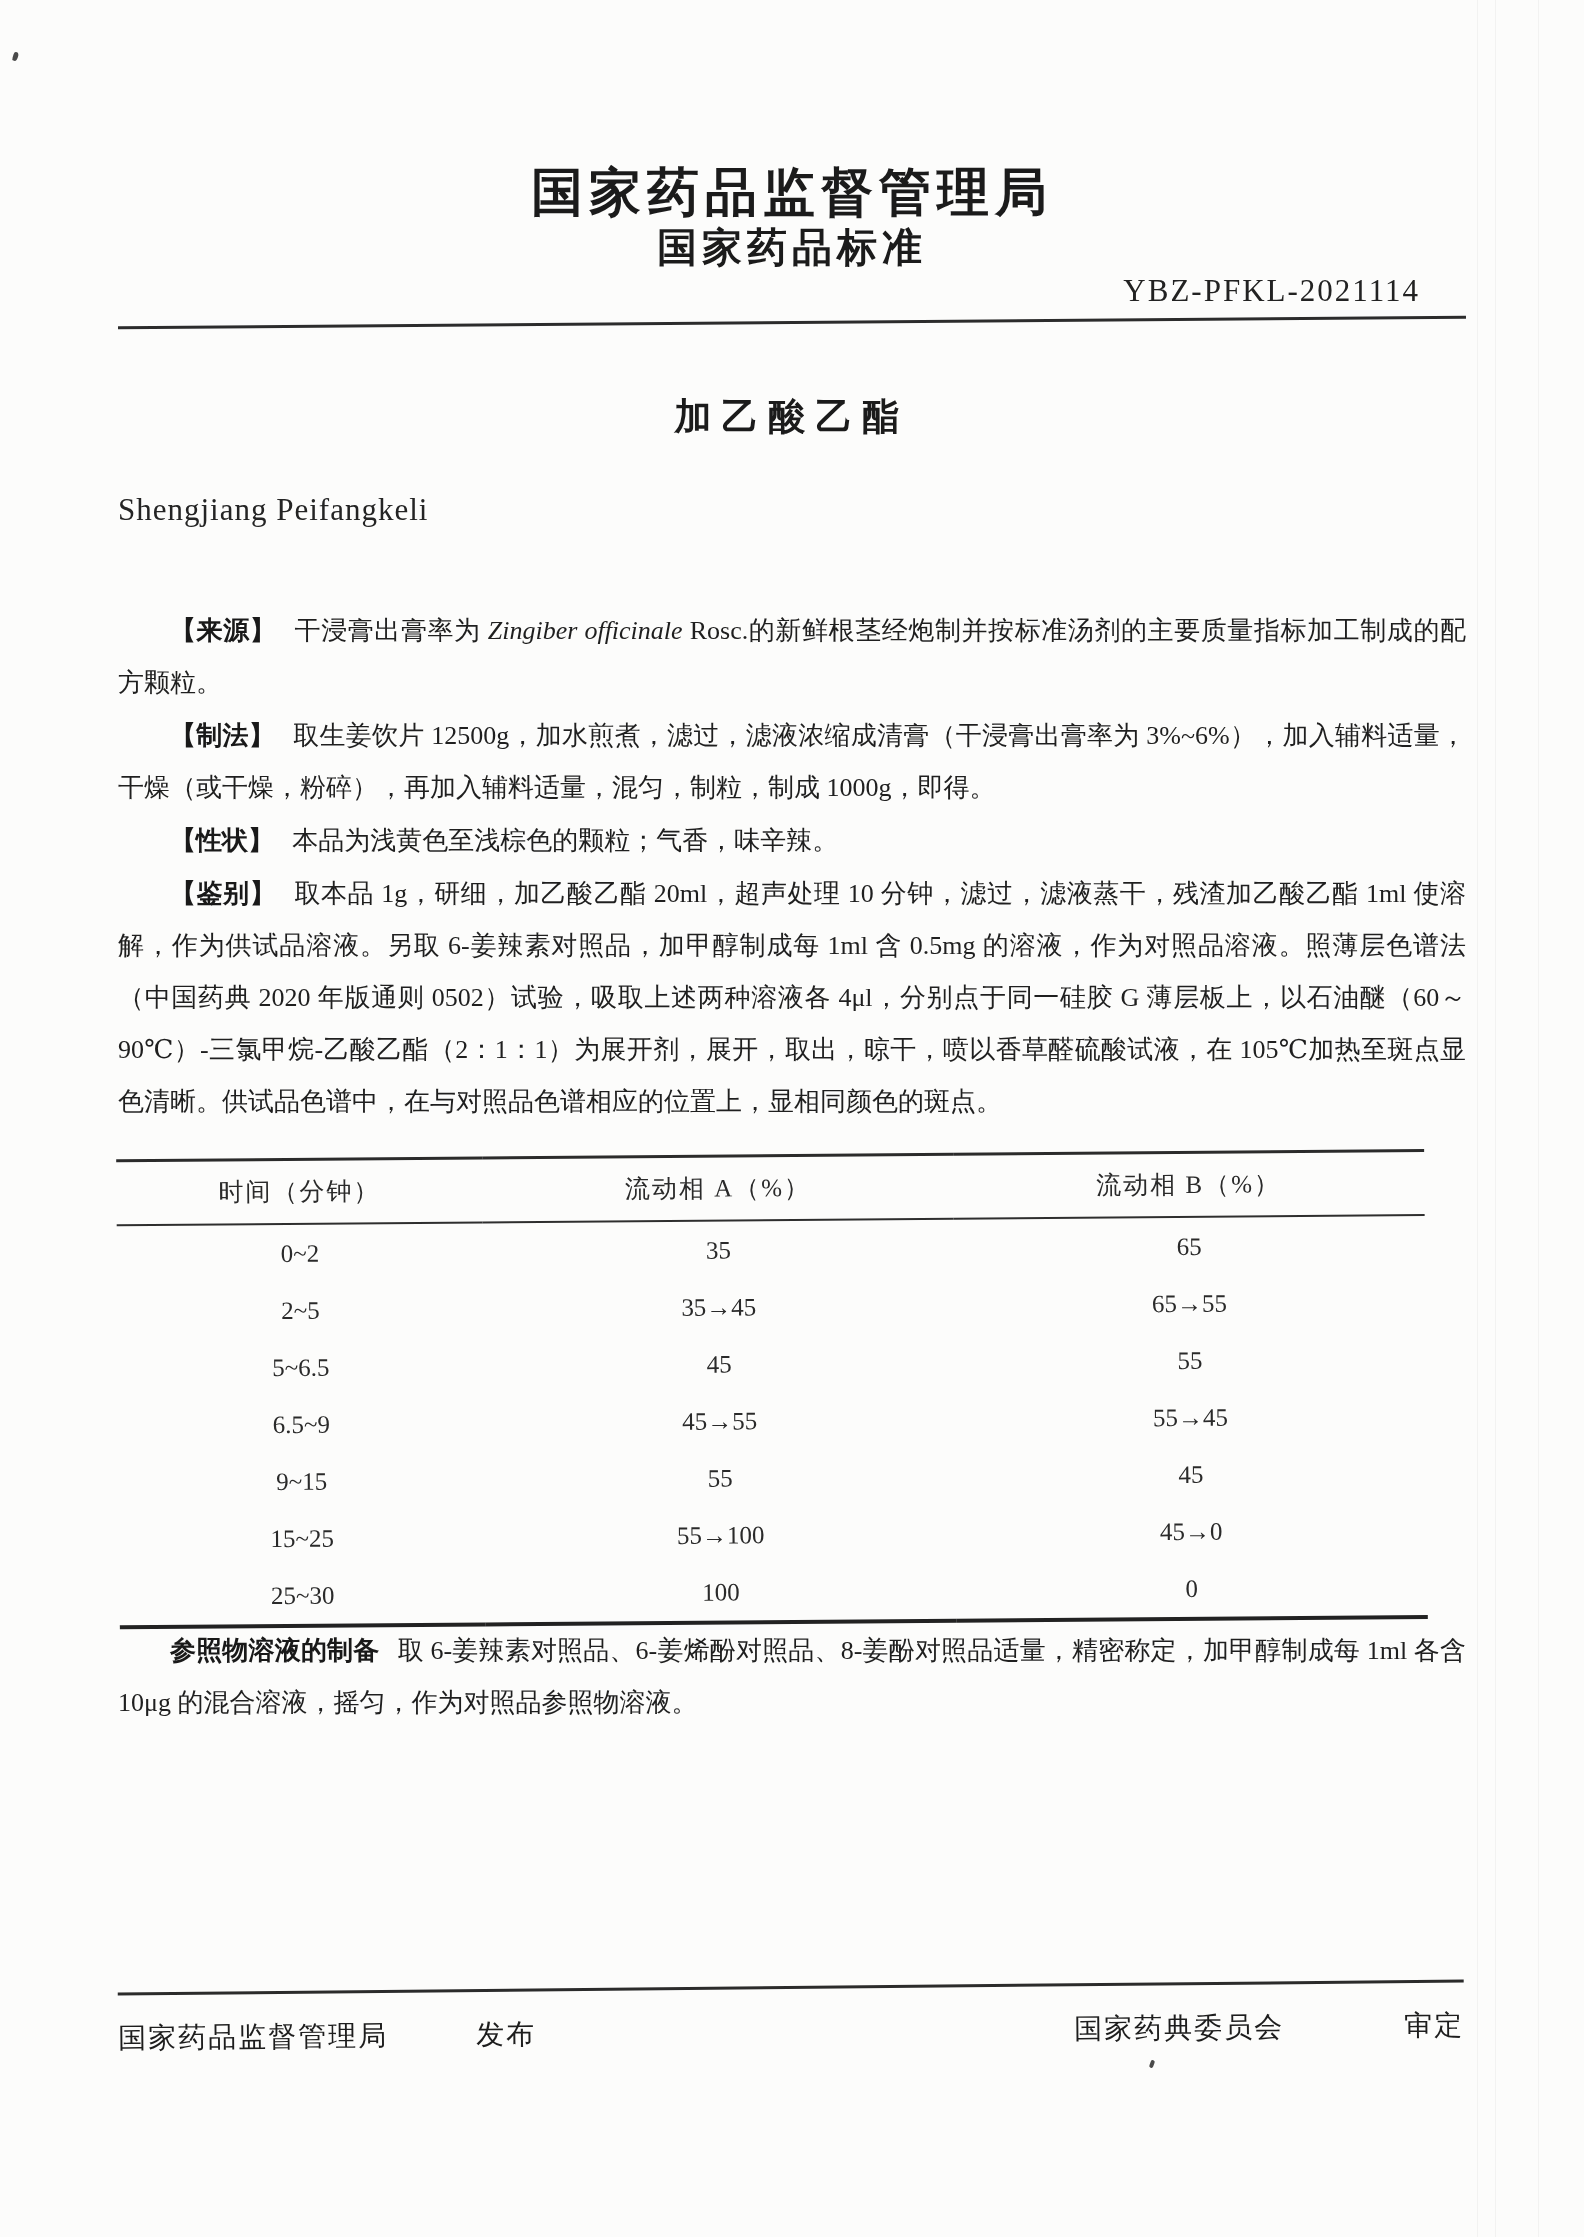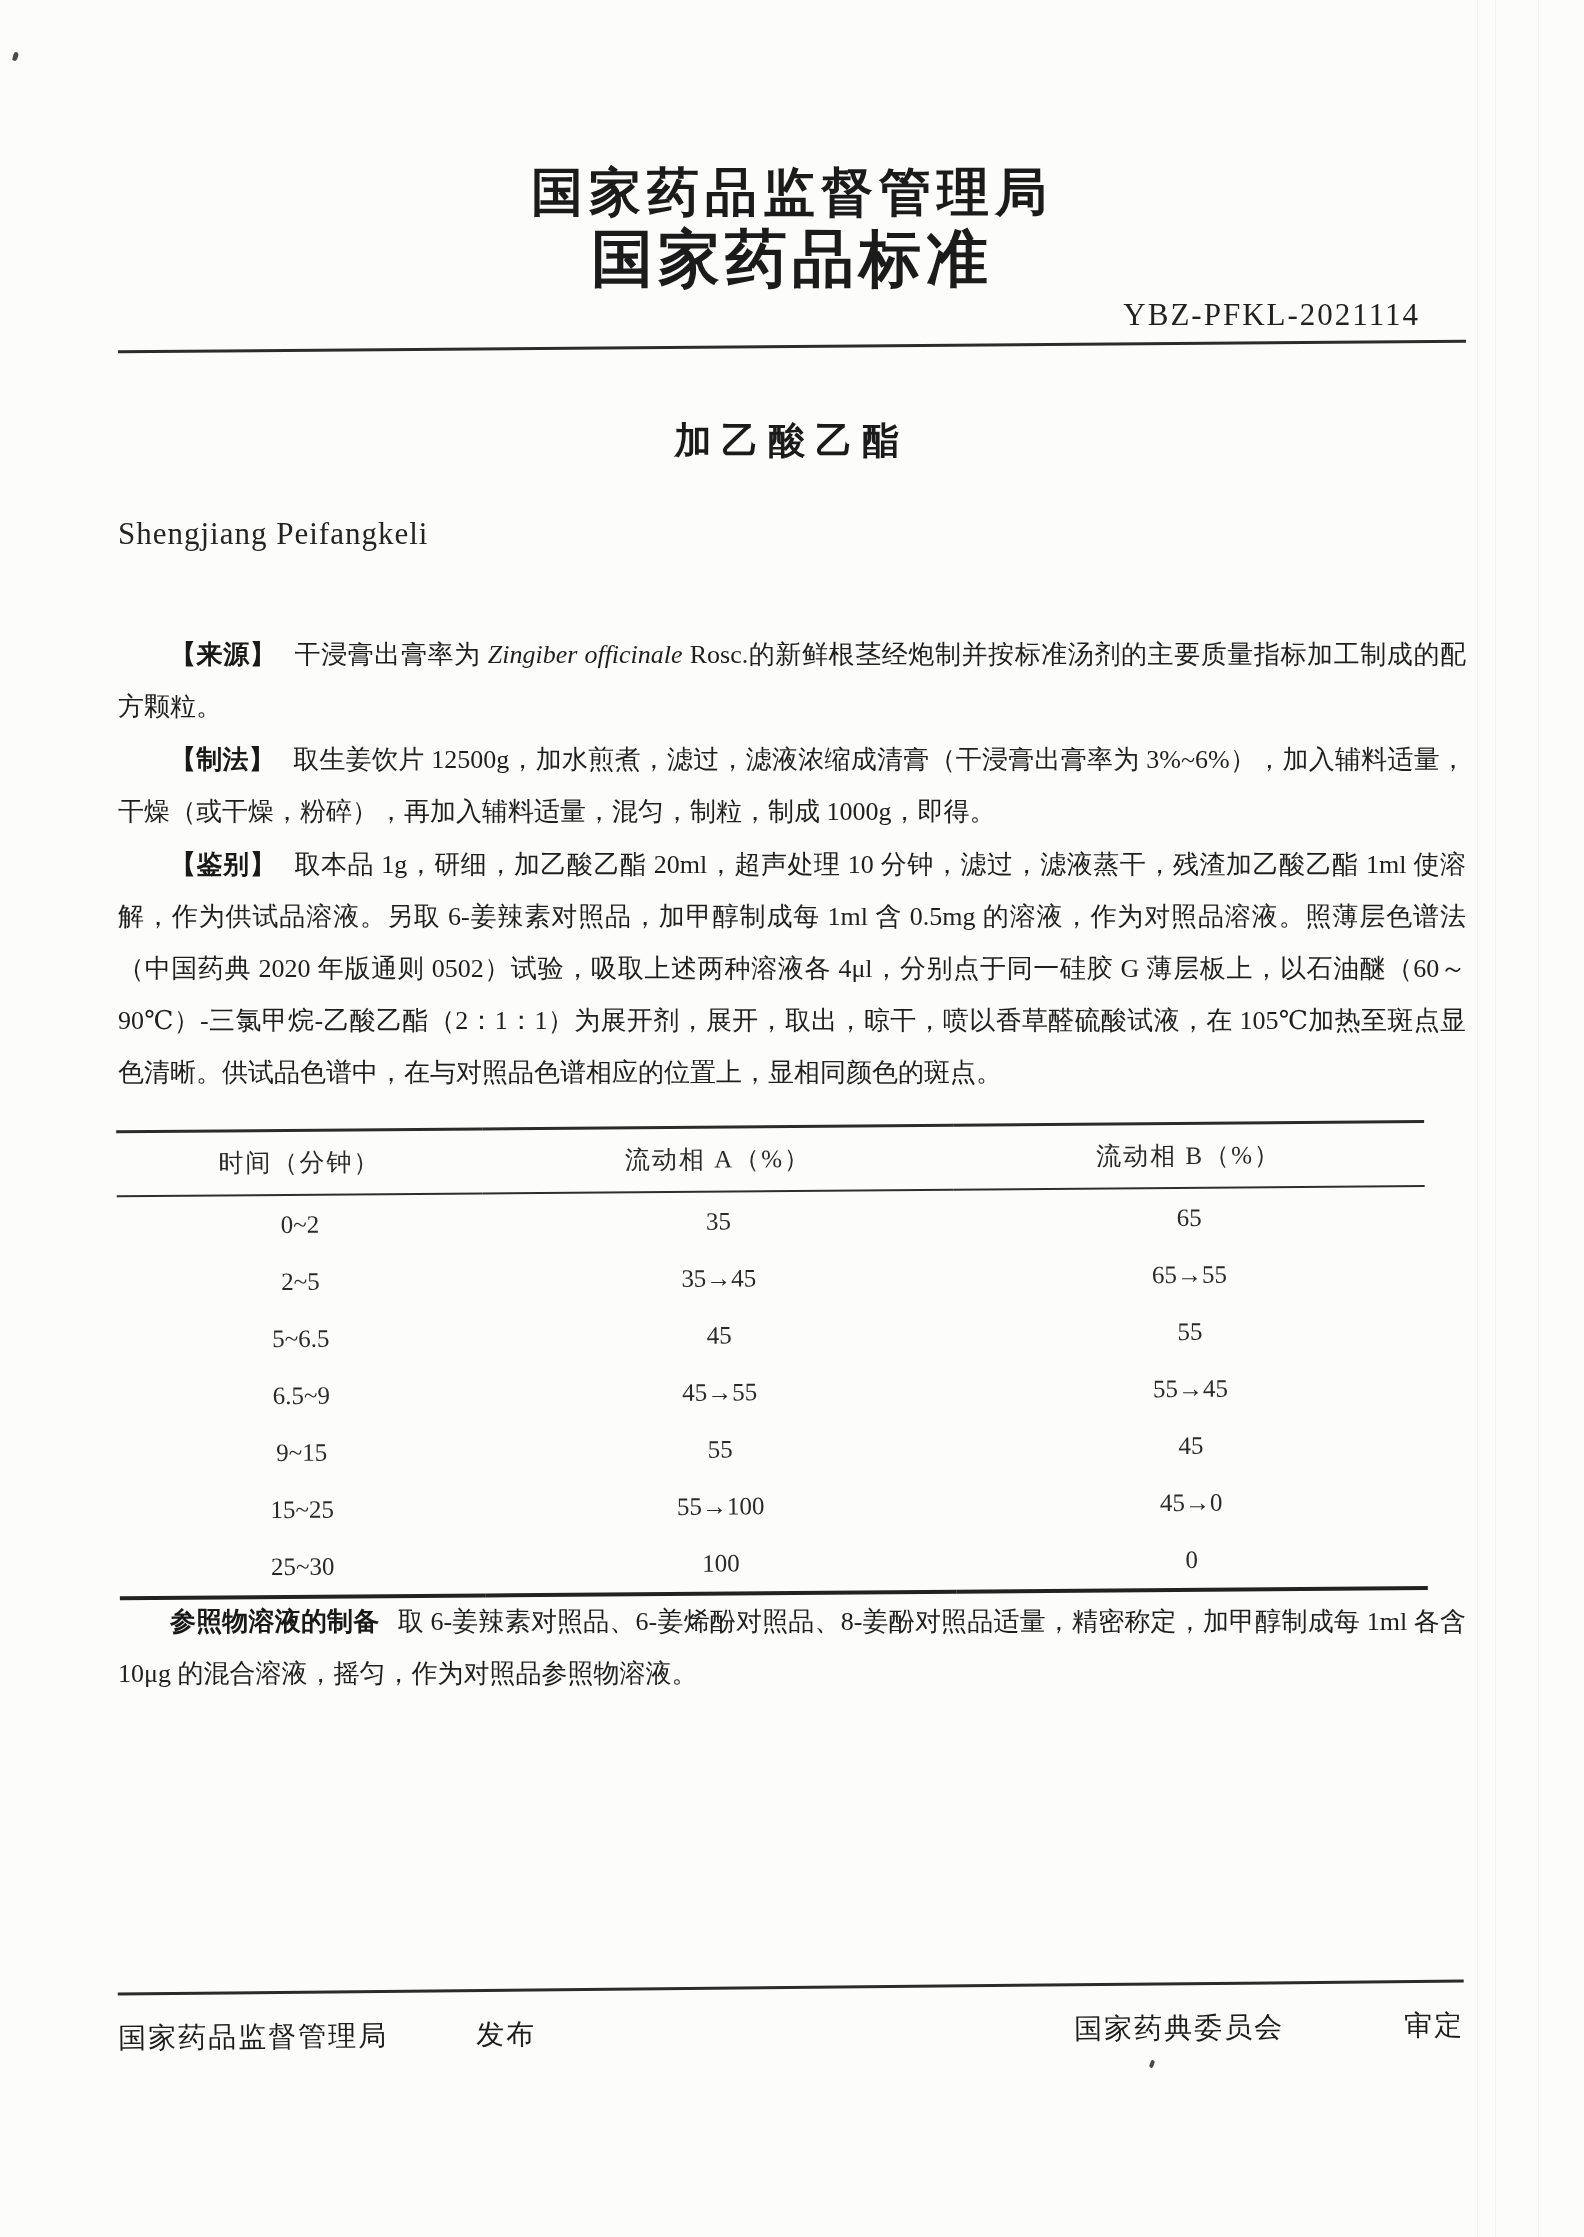--- a/index.html
+++ b/index.html
@@ -32,21 +32,21 @@
     font-weight: bold;
     font-size: 52px; line-height: 1.12;
     letter-spacing: 6px;
     color: #1b1b1b;
   }
   .doc-type {
     margin: 4px 0 0 0;
     text-align: center;
     font-family: "Liberation Sans", "DejaVu Sans", sans-serif;
     font-weight: bold;
-    font-size: 62px; line-height: 1.1;
+    font-size: 40px; line-height: 1.1;
     letter-spacing: 5px;
     color: #1b1b1b;
   }
   .std-code {
     margin-top: 4px;
     text-align: right;
     padding-right: 46px;
     font-size: 31px;
     letter-spacing: 2px;
     color: #222;
@@ -156,20 +156,21 @@
 
   <div class="product-title">加乙酸乙酯</div>
   <div class="product-pinyin">Shengjiang Peifangkeli</div>
 
   <div class="body-text">
 
     <p><span class="sec-label">【来源】</span><span>干浸膏出膏率为 </span><span class="latin">Zingiber officinale</span><span> Rosc.的新鲜根茎经炮制并按标准汤剂的主要质量指标加工制成的配方颗粒。</span></p>
 
     <p><span class="sec-label">【制法】</span><span>取生姜饮片 12500g，加水煎煮，滤过，滤液浓缩成清膏（干浸膏出膏率为 3%~6%），加入辅料适量，干燥（或干燥，粉碎），再加入辅料适量，混匀，制粒，制成 1000g，即得。</span></p>
 
+    <p><span class="sec-label">【性状】</span><span>本品为浅黄色至浅棕色的颗粒；气香，味辛辣。</span></p>
 
     <p><span class="sec-label">【鉴别】</span><span>取本品 1g，研细，加乙酸乙酯 20ml，超声处理 10 分钟，滤过，滤液蒸干，残渣加乙酸乙酯 1ml 使溶解，作为供试品溶液。另取 6-姜辣素对照品，加甲醇制成每 1ml 含 0.5mg 的溶液，作为对照品溶液。照薄层色谱法（中国药典 2020 年版通则 0502）试验，吸取上述两种溶液各 4μl，分别点于同一硅胶 G 薄层板上，以石油醚（60～90℃）-三氯甲烷-乙酸乙酯（2：1：1）为展开剂，展开，取出，晾干，喷以香草醛硫酸试液，在 105℃加热至斑点显色清晰。供试品色谱中，在与对照品色谱相应的位置上，显相同颜色的斑点。</span></p>
 
 
 
     <div class="tbl-wrap">
       <table class="gradient">
         <thead>
           <tr>
             <th class="col-time">时间（分钟）</th>

